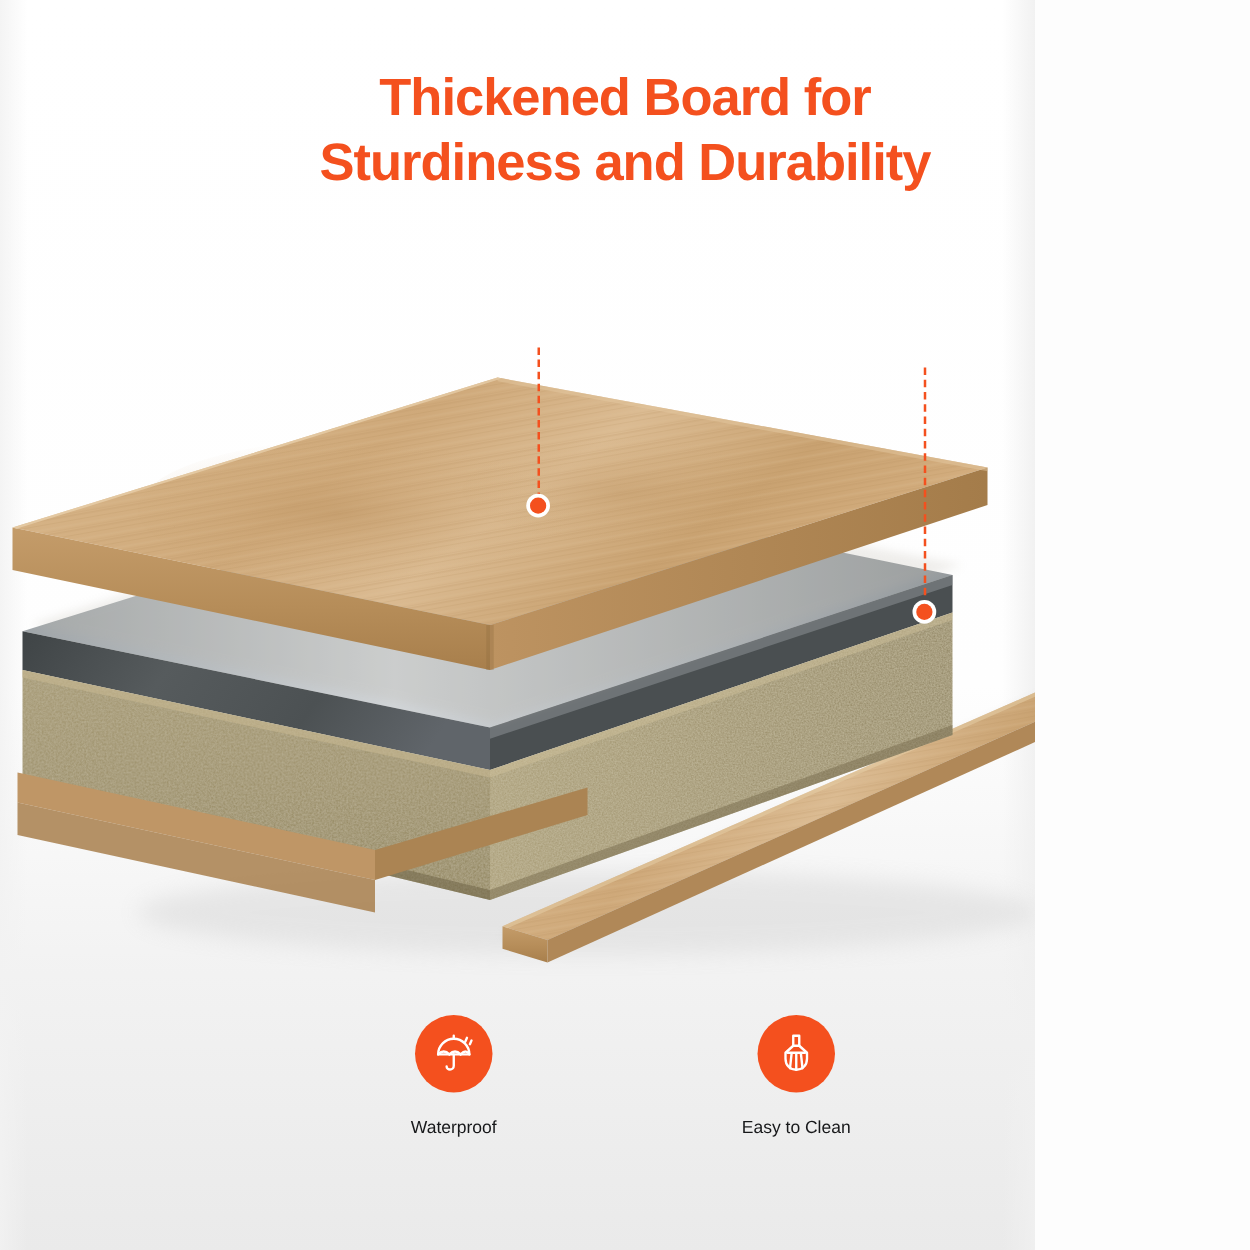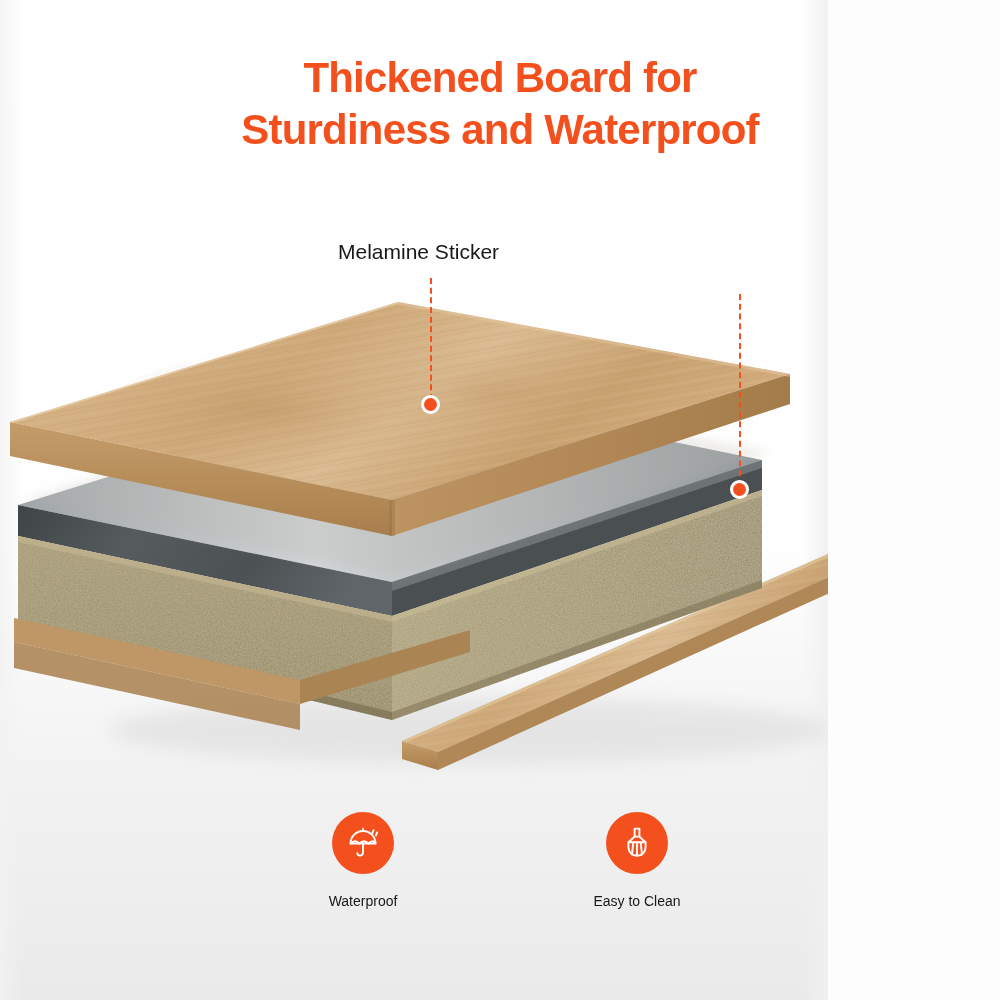--- a/index.html
+++ b/index.html
@@ -119,21 +119,21 @@
     white-space: nowrap;
   }
 </style>
 </head>
 <body>
 
 <div id="page">
 
   <div class="headline">
     <span class="ln">Thickened Board for</span>
-    <span class="ln">Sturdiness and Waterproof</span>
+    <span class="ln">Sturdiness and Durability</span>
   </div>
 
   <div id="board-stage">
     <svg width="1000" height="500" viewBox="0 0 1000 500" xmlns="http://www.w3.org/2000/svg">
       <defs>
 
         <linearGradient id="woodTopFace" x1="0" y1="0" x2="1" y2="0.35">
           <stop offset="0%" stop-color="#c59d6c"></stop>
           <stop offset="18%" stop-color="#d6b establish"></stop>
           <stop offset="18%" stop-color="#d6b386"></stop>
@@ -280,21 +280,20 @@
 
         <path d="M 10,122 L 398,2 L 401,3 L 13,123 Z" fill="#ecd6b2" opacity=".65"></path>
         <path d="M 398,2 L 790,74 L 790,77 L 398,5 Z" fill="#e4c79f" opacity=".5"></path>
 
         <path d="M 389,200 L 395,200 L 395,236 L 389,236 Z" fill="#8f6d3f" opacity=".35"></path>
       </g>
 
     </svg>
   </div>
 
-  <div class="callout-label" id="label-melamine">Melamine Sticker</div>
   <div class="leader" id="leader-melamine"></div>
   <div class="leader-dot" id="dot-melamine"></div>
 
   <div class="leader" id="leader-particle"></div>
   <div class="leader-dot" id="dot-particle"></div>
 
   <div id="features">
 
     <div class="feature">
       <div class="badge">

